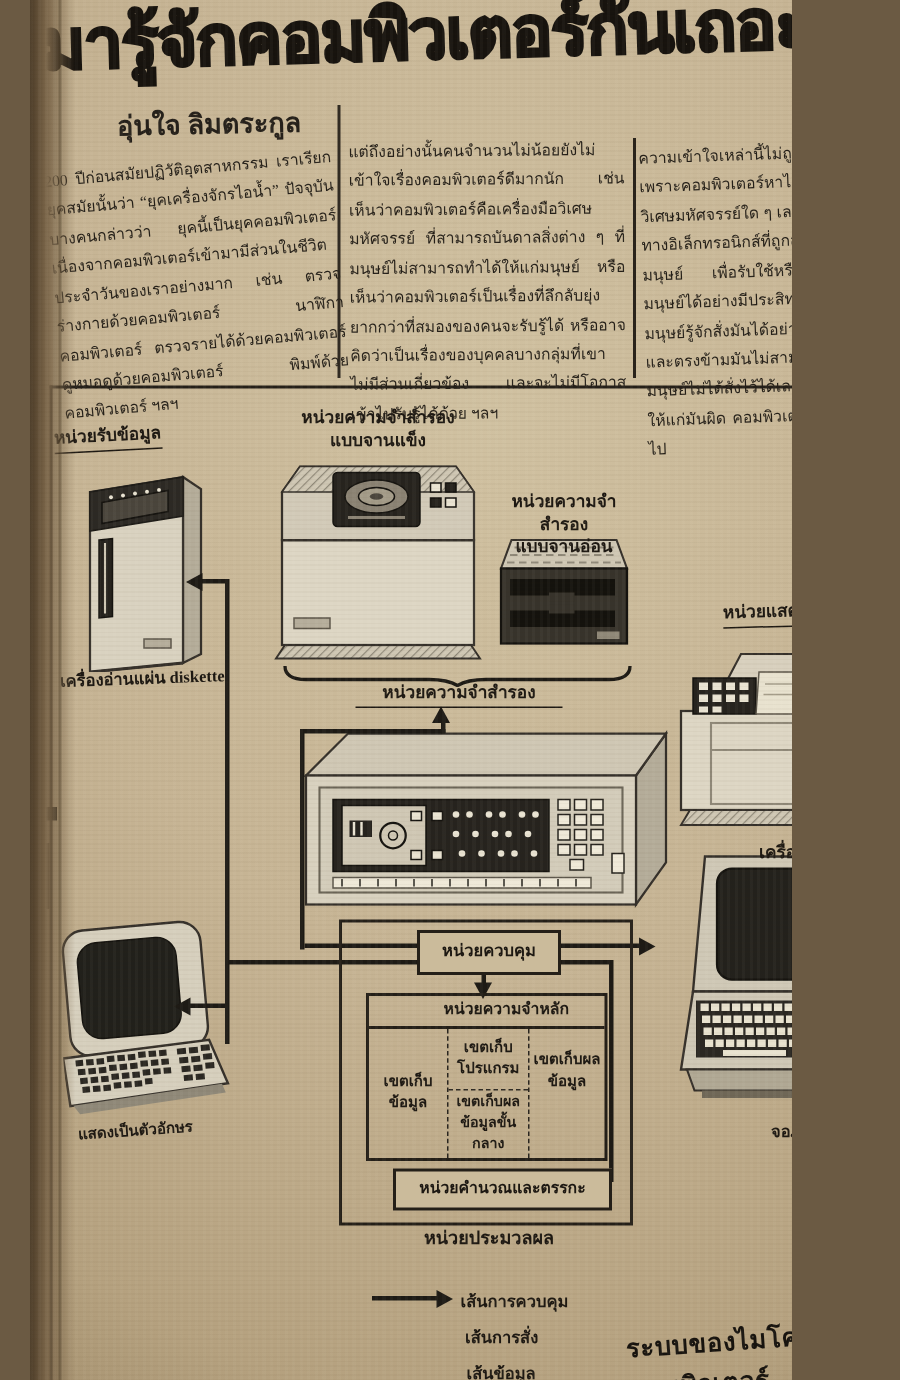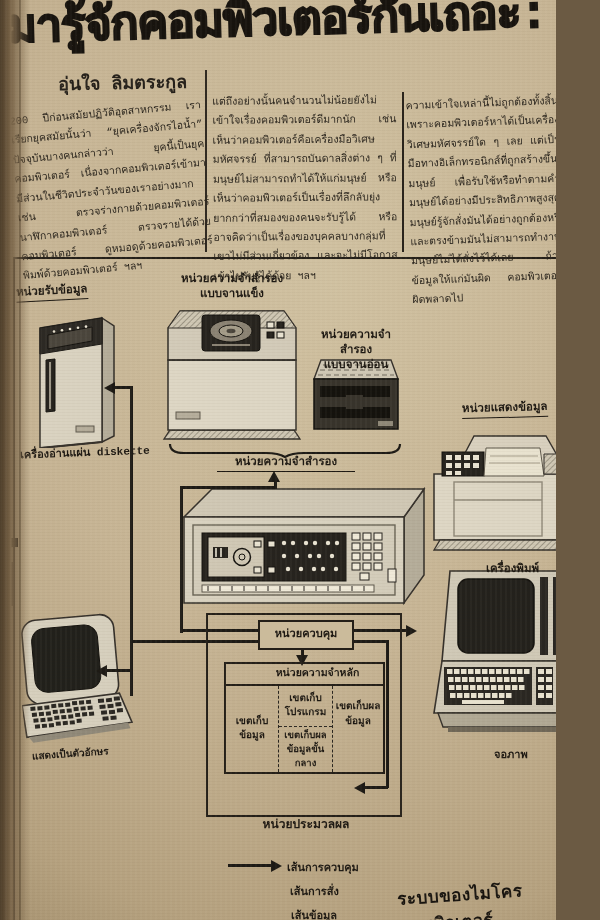--- a/index.html
+++ b/index.html
@@ -1,19 +1,19 @@
 <!DOCTYPE html>
 <html><head>
 <meta charset="utf-8">
 <style>
   html,body{margin:0;padding:0;background:#6b5a43;}
-  .stage{position:relative;width:556px;height:920px;overflow:hidden;
+  .stage{position:relative;width:508px;height:920px;overflow:hidden;
     background:
       radial-gradient(130% 90% at 60% 30%, #d0c1a1 0%, #c6b494 45%, #b5a17f 80%, #9c8866 100%);
-    font-family:Liberation Mono, monospace;color:#25201a;}
+    font-family:Liberation Serif, serif;color:#25201a;margin-left:20px;}
   .abs{position:absolute;}
   .noise{left:0;top:0;width:600px;height:920px;pointer-events:none;
     background:repeating-linear-gradient(0deg,rgba(60,40,10,.03) 0 1px,transparent 1px 3px),
                repeating-linear-gradient(90deg,rgba(255,250,230,.03) 0 2px,transparent 2px 5px);}
   .binding{left:0;top:0;width:30px;height:920px;
     background:linear-gradient(90deg,#4a3a26 0%,#7a6549 35%,rgba(122,101,73,0) 100%);}
   .crease{left:19px;top:0;width:2px;height:920px;background:rgba(60,45,25,.35);}
   .rightedge{left:592px;top:0;width:8px;height:920px;
     background:linear-gradient(90deg,rgba(0,0,0,0),#8a714f 90%);}
   
@@ -398,20 +398,23 @@
     <div style="display:flex;height:86px;">
       <div class="cell" style="width:52px;display:flex;align-items:center;justify-content:center;">เขตเก็บข้อมูล</div>
       <div style="width:53px;border-left:1.5px dashed #2a2620;border-right:1.5px dashed #2a2620;display:flex;flex-direction:column;">
         <div class="cell" style="flex:1;display:flex;align-items:center;justify-content:center;border-bottom:1.5px dashed #2a2620;">เขตเก็บโปรแกรม</div>
         <div class="cell" style="flex:1.1;display:flex;align-items:center;justify-content:center;font-size:9.5px;">เขตเก็บผลข้อมูลขั้นกลาง</div>
       </div>
       <div class="cell" style="flex:1;display:flex;align-items:flex-start;justify-content:center;padding-top:14px;">เขตเก็บผลข้อมูล</div>
     </div>
   </div>
 
+  <div class="abs box" style="left:242px;top:779px;width:142px;height:24px;background:#cbbb9b;display:flex;align-items:center;justify-content:center;z-index:2;">
+    <span class="cell" style="font-size:10.5px;">หน่วยคำนวณและตรรกะ</span>
+  </div>
 
   <div class="abs lbl" style="left:246px;top:818px;width:120px;text-align:center;font-size:12px;">หน่วยประมวลผล</div>
 
   <div class="abs ln" style="left:228px;top:864px;width:44px;height:3px;"></div>
   <div class="abs arr-r" style="left:271px;top:860px;"></div>
   <div class="abs legend-txt" style="left:287px;top:858px;">เส้นการควบคุม</div>
   <div class="abs legend-txt" style="left:290px;top:882px;">เส้นการสั่ง</div>
   <div class="abs legend-txt" style="left:291px;top:906px;">เส้นข้อมูล</div>
 
   <div class="abs caption" style="left:398px;top:878px;width:200px;">ระบบของไมโครคอมพิวเตอร์</div>

